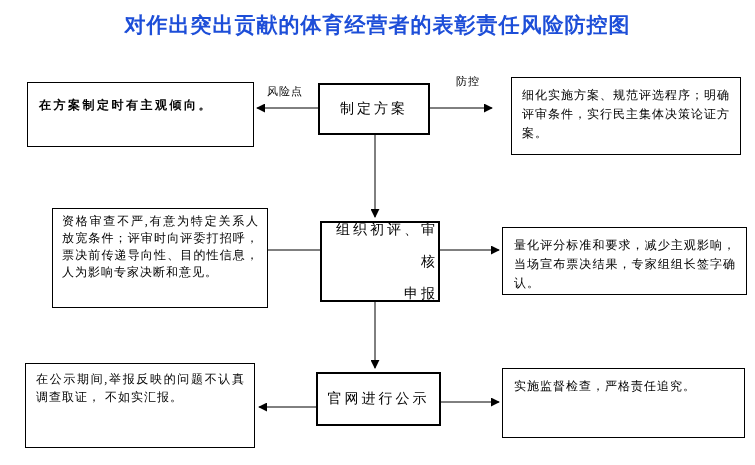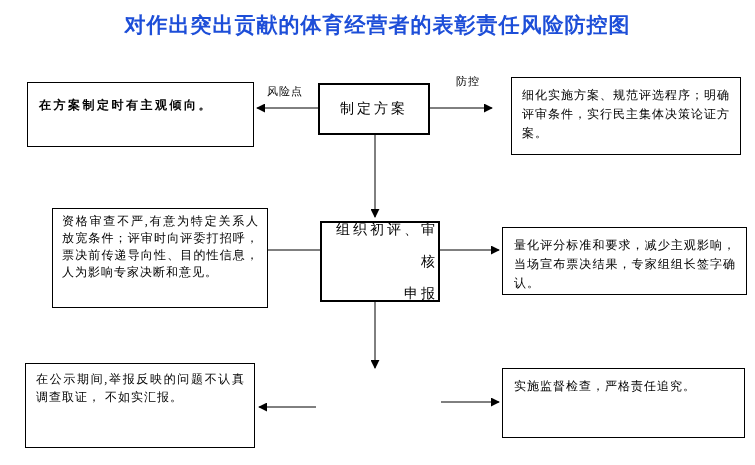--- a/index.html
+++ b/index.html
@@ -125,17 +125,20 @@
     <span>组织初评、审核
 申报</span>
   </div>
   <div class="box side-c2" style="left:502px; top:227px; width:245px; height:68px;">
     <span class="box-text">量化评分标准和要求，减少主观影响，当场宣布票决结果，专家组组长签字确认。</span>
   </div>
 
   <div class="box side-r3" style="left:25px; top:363px; width:230px; height:85px;">
     <span class="box-text">在公示期间,举报反映的问题不认真调查取证， 不如实汇报。</span>
   </div>
+  <div class="box stage" style="left:316px; top:372px; width:125px; height:54px;">
+    <span>官网进行公示</span>
+  </div>
   <div class="box side-c3" style="left:502px; top:368px; width:243px; height:70px;">
     <span class="box-text">实施监督检查，严格责任追究。</span>
   </div>
 
 </div>
 
 </body></html>

